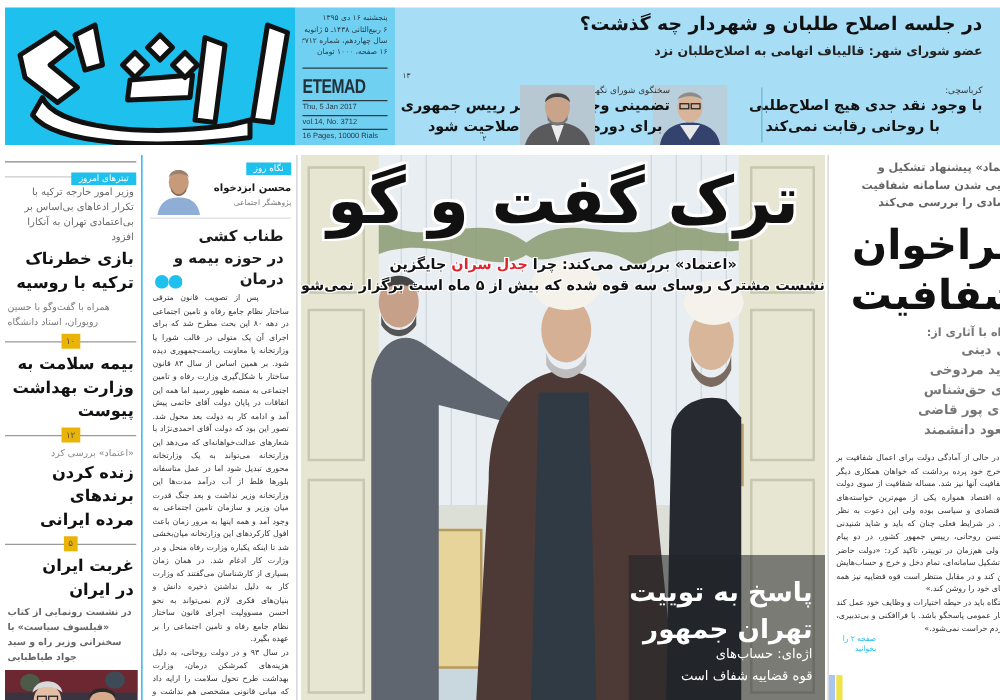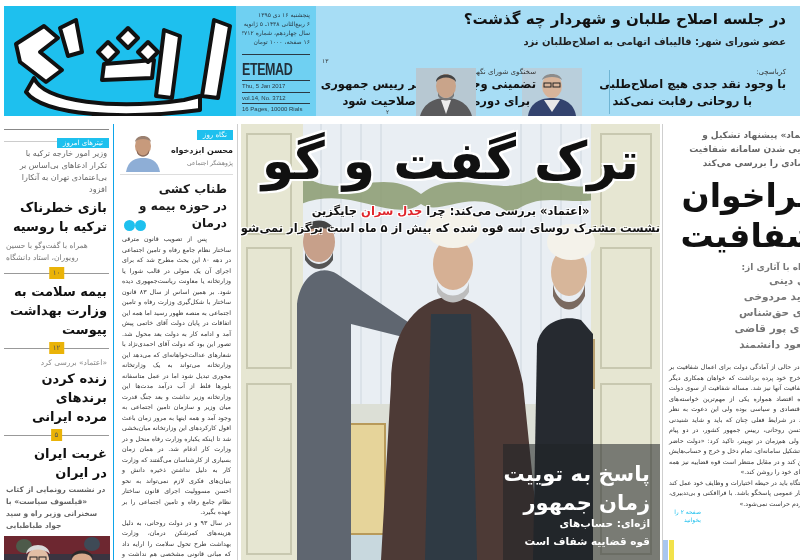--- a/index.html
+++ b/index.html
@@ -63,21 +63,21 @@
   
   #main-photo { position: absolute; left: 0; top: 0; width: 419px; height: 436px; overflow: hidden; background: #d9dcd4; }
   #main-headline { position: absolute; right: 0; left: 0; top: 6px; text-align: center; font-size: 52px; font-weight: bold; color: #111; line-height: 62px;
      text-shadow: 0 0 3px #fff, 0 0 3px #fff, 2px 2px 0 #fff, -2px -2px 0 #fff, 2px -2px 0 #fff, -2px 2px 0 #fff; }
   .main-deck { position: absolute; left: 0; right: 0; text-align: center; font-size: 11.5px; font-weight: bold; color: #111; white-space: nowrap;
      text-shadow: 1px 1px 0 #fff, -1px -1px 0 #fff, 1px -1px 0 #fff, -1px 1px 0 #fff; }
   #main-deck-1 { top: 80px; }
   #main-deck-2 { top: 97px; }
   .deck-red { color: #e0242b; }
   #photo-headline { position: absolute; right: 10px; top: 336px; font-size: 21px; line-height: 29px; font-weight: bold; color: #fff; text-align: right; direction: rtl; }
-  #photo-sub { position: absolute; right: 10px; top: 390px; font-size: 10.5px; line-height: 18px; font-weight: bold; color: #fff; text-align: right; direction: rtl; }
+  #photo-sub { position: absolute; right: 10px; top: 390px; font-size: 10.5px; line-height: 18px; font-weight: normal; color: #fff; text-align: right; direction: rtl; }
 
   
   #right-lead { font-size: 9px; line-height: 14px; color: #666; font-weight: bold; direction: rtl; text-align: right; padding: 4px 8px 0; }
   #right-title { font-size: 33px; line-height: 40px; font-weight: bold; color: #111; direction: rtl; text-align: right; padding: 6px 8px 0; }
   #right-contrib-label { font-size: 9px; line-height 14px; color: #777; font-weight: bold; direction: rtl; text-align: right; padding: 6px 8px 0; }
   .contrib { font-size: 10.5px; line-height: 16px; color: #777; font-weight: bold; direction: rtl; text-align: right; padding: 0 8px; }
   #right-body { margin-top: 10px; }
   #continue-note { font-size: 6px; color: #1ec0ee; direction: rtl; text-align: right; position: absolute; left: 4px; top: 384px; width: 34px; line-height: 8px; }
   #color-marks { position: absolute; left: 0; bottom: 0; width: 12px; height: 20px; }
 </style>
@@ -292,21 +292,21 @@
   <div id="main-headline" class="rtl" style="text-align:center;">ترک گفت و گو</div>
   <div id="main-deck-1" class="main-deck rtl" style="text-align:center;">
     <span>«اعتماد» بررسی می‌کند: چرا</span>
     <span class="deck-red">جدل سران</span>
     <span>جایگزین</span>
   </div>
   <div id="main-deck-2" class="main-deck rtl" style="text-align:center;">نشست مشترک روسای سه قوه شده که بیش از ۵ ماه است برگزار نمی‌شود</div>
 
   <div id="photo-headline">
     <div>پاسخ به توییت</div>
-    <div>زمان جمهور</div>
+    <div>تهران جمهور</div>
   </div>
   <div id="photo-sub">
     <div>اژه‌ای: حساب‌های</div>
     <div>قوه قضاییه شفاف است</div>
   </div>
 </div>
 
 <div id="col-right" class="col">
   <div id="right-lead">«اعتماد» پیشنهاد تشکیل و اجرایی شدن سامانه شفافیت اقتصادی را بررسی می‌کند</div>
   <div id="right-title">

